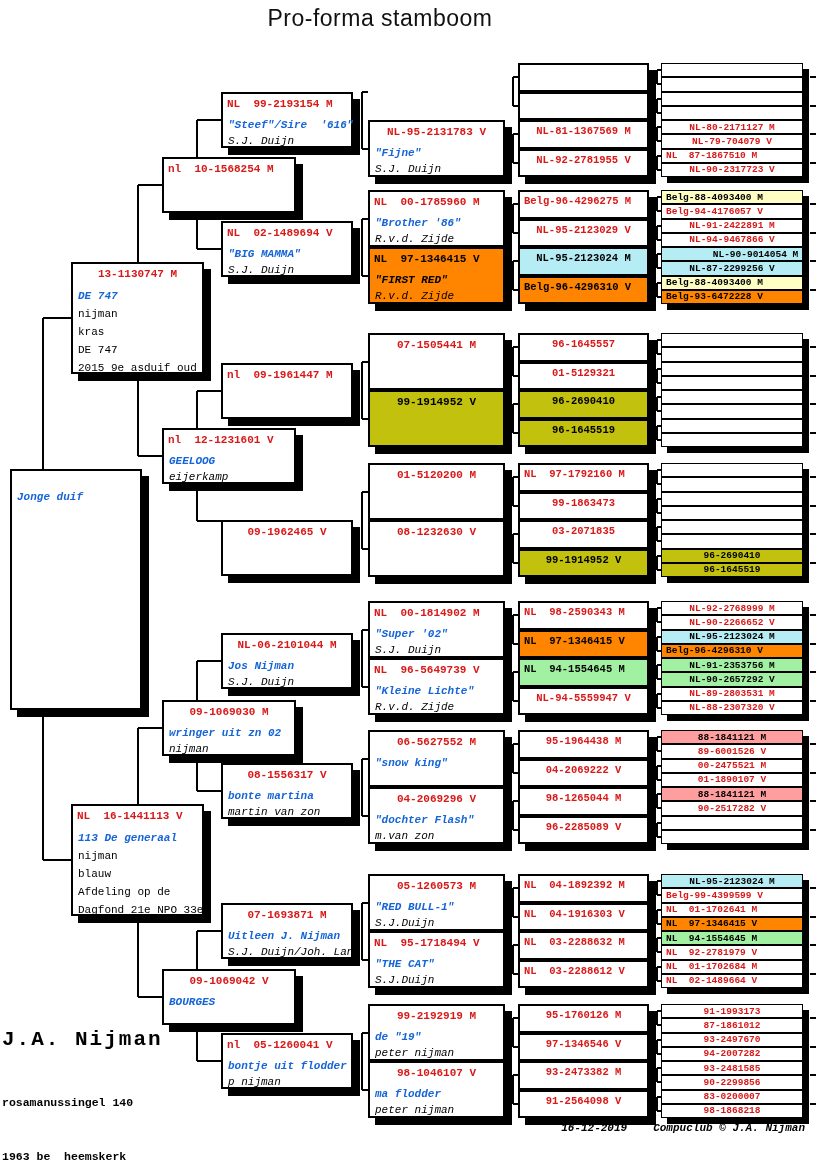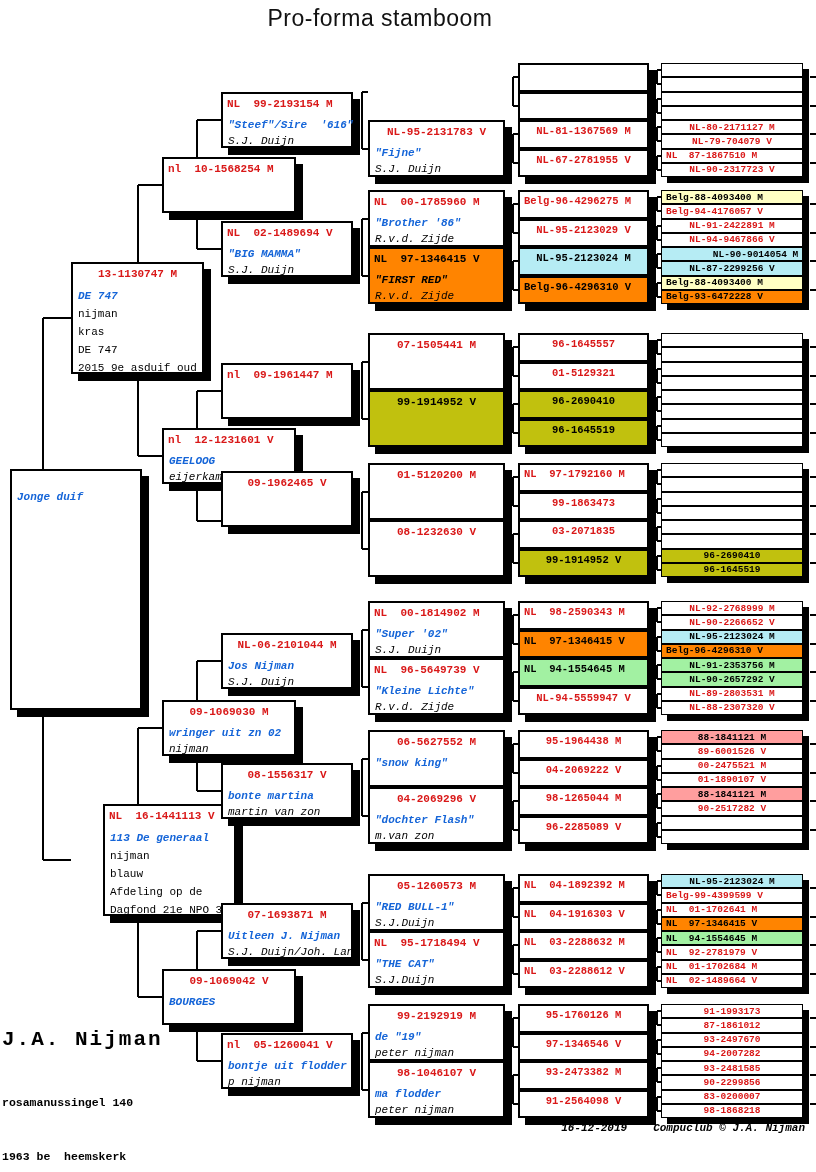--- a/index.html
+++ b/index.html
@@ -55,21 +55,21 @@
       <div class="bname" style="color: rgb(21, 101, 216);">Jonge duif</div>
     </div>
     <div class="pbox g2" style="left: 71px; top: 262px; width: 133px; height: 112px;">
       <div class="ring" style="color: rgb(217, 24, 24);">13-1130747 M</div>
       <div class="bname" style="color: rgb(21, 101, 216);">DE 747</div>
       <div class="oline" style="top: 44px;">nijman</div>
       <div class="oline" style="top: 62px;">kras</div>
       <div class="oline" style="top: 80px;">DE 747</div>
       <div class="oline" style="top: 98px;">2015 9e asduif oud</div>
     </div>
-    <div class="pbox g2" style="left: 71px; top: 804px; width: 133px; height: 112px; margin-left: 32px;">
+    <div class="pbox g2" style="left: 71px; top: 804px; width: 133px; height: 112px;">
       <div class="ring left" style="color: rgb(217, 24, 24);">NL  16-1441113 V</div>
       <div class="bname" style="color: rgb(21, 101, 216);">113 De generaal</div>
       <div class="oline" style="top: 44px;">nijman</div>
       <div class="oline" style="top: 62px;">blauw</div>
       <div class="oline" style="top: 80px;">Afdeling op de</div>
       <div class="oline" style="top: 98px;">Dagfond 21e NPO 33e</div>
     </div>
     <div class="pbox g3" style="left: 162px; top: 157px; width: 134px; height: 56px;">
       <div class="ring left" style="color: rgb(217, 24, 24);">nl  10-1568254 M</div>
     </div>
@@ -93,21 +93,21 @@
       <div class="owner">S.J. Duijn</div>
     </div>
     <div class="pbox g4" style="left: 221px; top: 221px; width: 132px; height: 56px;">
       <div class="ring left" style="color: rgb(217, 24, 24);">NL  02-1489694 V</div>
       <div class="bname" style="color: rgb(21, 101, 216);">"BIG MAMMA"</div>
       <div class="owner">S.J. Duijn</div>
     </div>
     <div class="pbox g4" style="left: 221px; top: 363px; width: 132px; height: 56px;">
       <div class="ring left" style="color: rgb(217, 24, 24);">nl  09-1961447 M</div>
     </div>
-    <div class="pbox g4" style="left: 221px; top: 471px; width: 132px; height: 56px;">
+    <div class="pbox g4" style="left: 221px; top: 520px; width: 132px; height: 56px;">
       <div class="ring" style="color: rgb(217, 24, 24);">09-1962465 V</div>
     </div>
     <div class="pbox g4" style="left: 221px; top: 633px; width: 132px; height: 56px;">
       <div class="ring" style="color: rgb(217, 24, 24);">NL-06-2101044 M</div>
       <div class="bname" style="color: rgb(21, 101, 216);">Jos Nijman</div>
       <div class="owner">S.J. Duijn</div>
     </div>
     <div class="pbox g4" style="left: 221px; top: 763px; width: 132px; height: 56px;">
       <div class="ring" style="color: rgb(217, 24, 24);">08-1556317 V</div>
       <div class="bname" style="color: rgb(21, 101, 216);">bonte martina</div>
@@ -188,21 +188,21 @@
       <div class="ring" style="color: rgb(217, 24, 24);">98-1046107 V</div>
       <div class="bname" style="color: rgb(21, 101, 216);">ma flodder</div>
       <div class="owner">peter nijman</div>
     </div>
     <div class="pbox g6" style="left: 518px; top: 63px; width: 131px; height: 28.5px;"></div>
     <div class="pbox g6" style="left: 518px; top: 91.5px; width: 131px; height: 28.5px;"></div>
     <div class="pbox g6" style="left: 518px; top: 120px; width: 131px; height: 28.5px;">
       <div class="ring" style="color: rgb(217, 24, 24);">NL-81-1367569 M</div>
     </div>
     <div class="pbox g6" style="left: 518px; top: 148.5px; width: 131px; height: 28.5px;">
-      <div class="ring" style="color: rgb(217, 24, 24);">NL-67-2781955 V</div>
+      <div class="ring" style="color: rgb(217, 24, 24);">NL-92-2781955 V</div>
     </div>
     <div class="pbox g6" style="left: 518px; top: 190px; width: 131px; height: 28.5px;">
       <div class="ring left" style="color: rgb(217, 24, 24);">Belg-96-4296275 M</div>
     </div>
     <div class="pbox g6" style="left: 518px; top: 218.5px; width: 131px; height: 28.5px;">
       <div class="ring" style="color: rgb(217, 24, 24);">NL-95-2123029 V</div>
     </div>
     <div class="pbox g6" style="left: 518px; top: 247px; width: 131px; height: 28.5px; background: rgb(182, 236, 244);">
       <div class="ring" style="color: rgb(0, 0, 0);">NL-95-2123024 M</div>
     </div>

